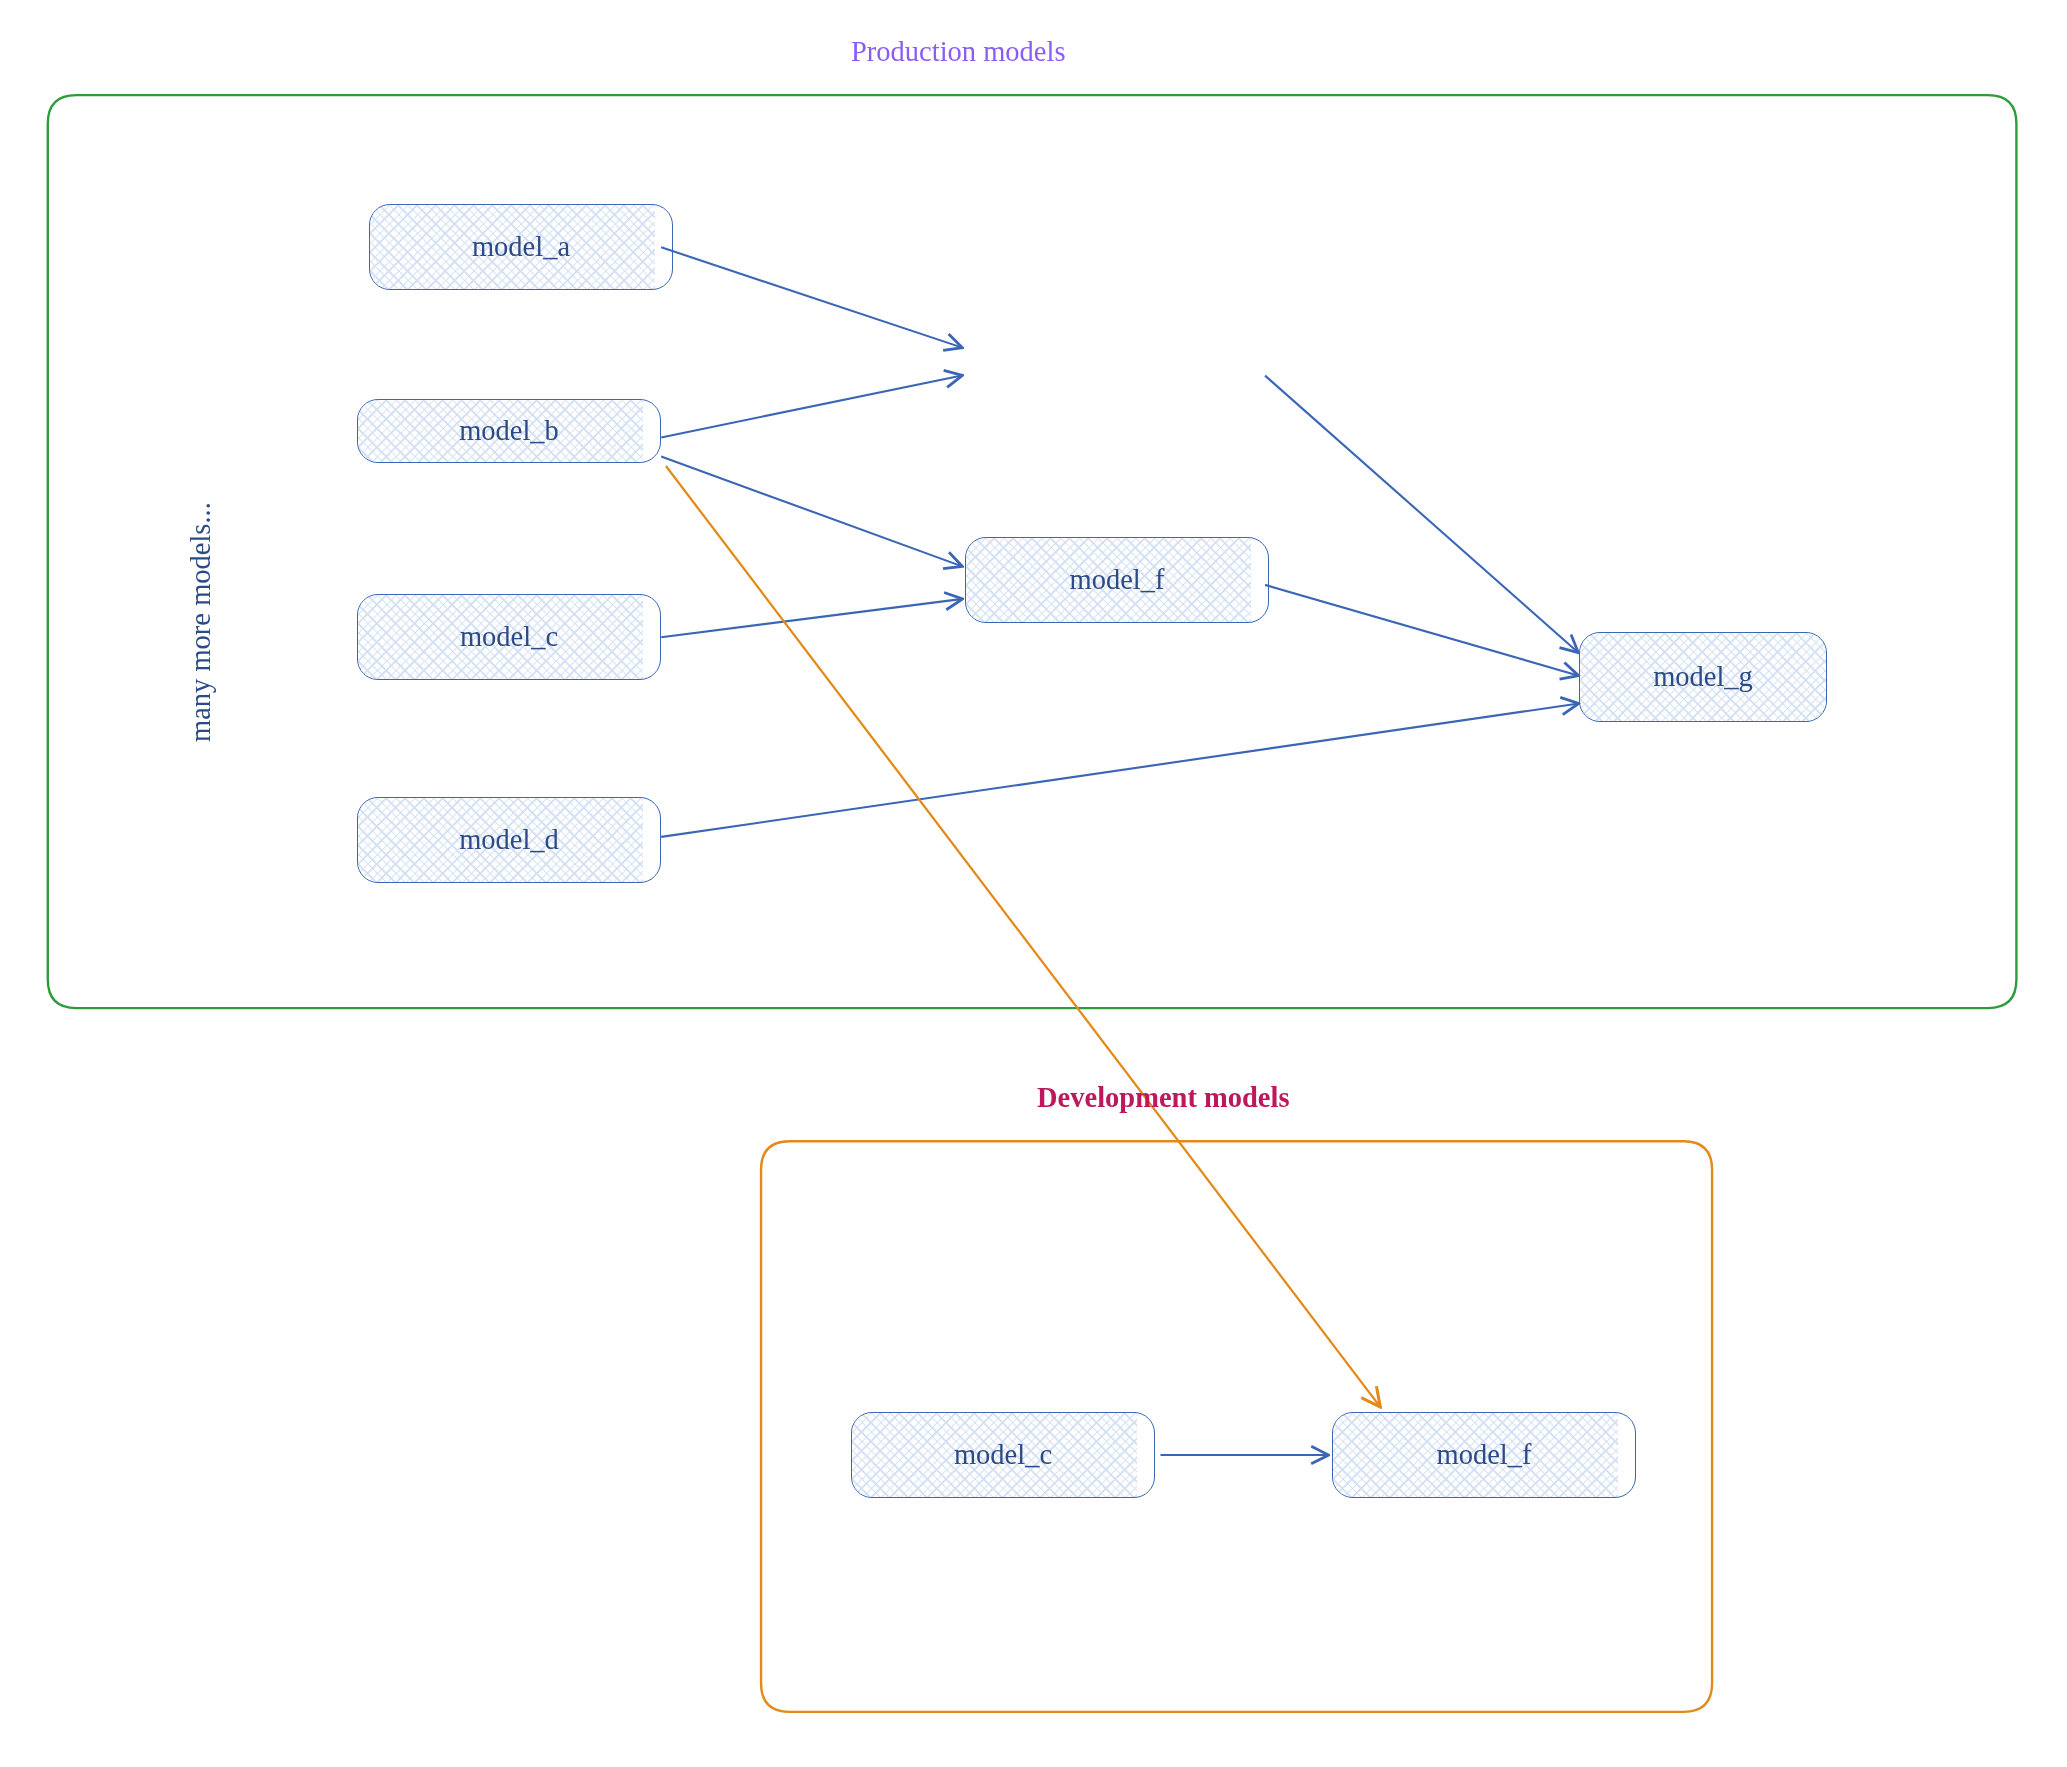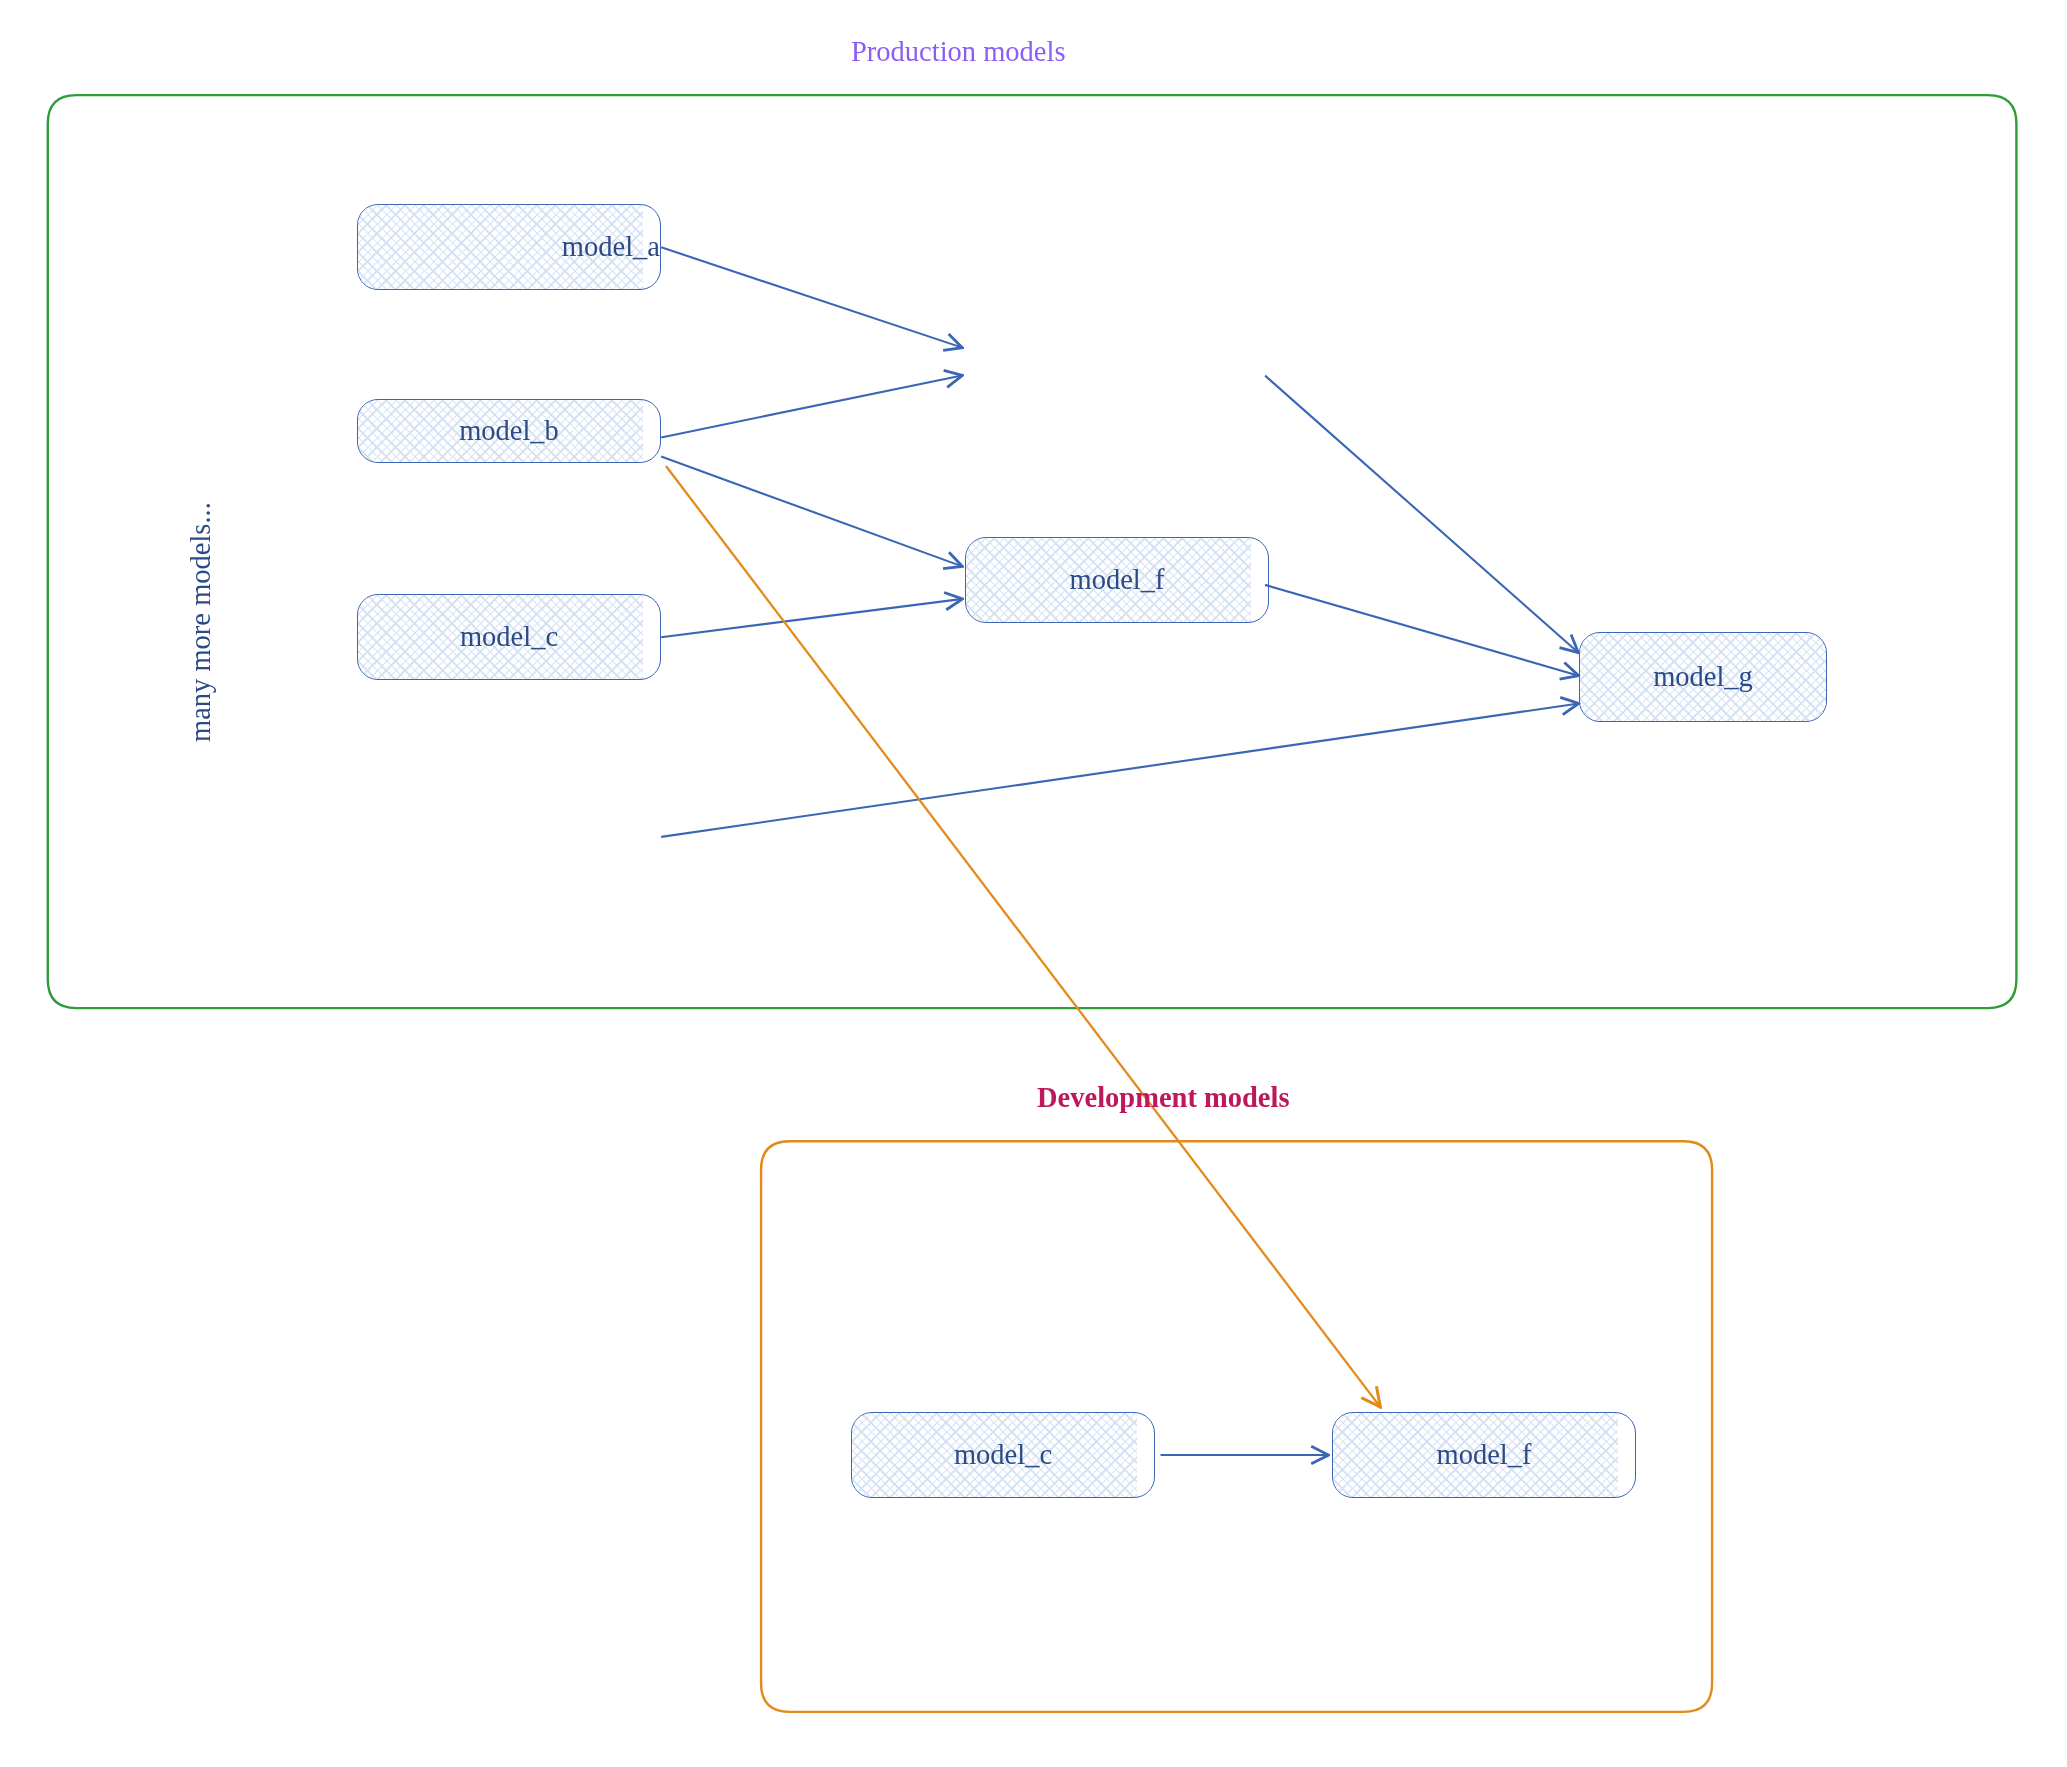--- a/index.html
+++ b/index.html
@@ -123,21 +123,21 @@
 
     <line x1="700" y1="490" x2="1450" y2="1478" stroke="#e38a1a" stroke-width="2.4" marker-end="url(#arrow-orange)"></line>
   </svg>
 
   <div class="group-title" style="left:851px; top:36px; color:#8b5cf6;">Production models</div>
 
   <div class="group-title" style="left:1037px; top:1082px; color:#be185d;font-weight:bold;">Development models</div>
 
   <div class="rotated-label" style="left:185px; top:742px;">many more models...</div>
 
-  <div class="node" style="left:357px; top:204px; width:304px; height:86px;justify-content:flex-end;">
+  <div class="node" style="left:369px; top:204px; width:304px; height:86px;">
     <svg class="hatch" viewBox="0 0 300 150" width="285" height="143">
         <rect width="100%" height="100%" fill="url(#hatch)"></rect>
         <rect width="100%" height="100%" fill="url(#hatch2)"></rect>
       </svg>
     <span class="lbl">model_a</span>
   </div>
 
   <div class="node" style="left:357px; top:399px; width:304px; height:64px;">
     <svg class="hatch" viewBox="0 0 300 150" width="285" height="143">
         <rect width="100%" height="100%" fill="url(#hatch)"></rect>
@@ -147,20 +147,27 @@
   </div>
 
   <div class="node" style="left:357px; top:594px; width:304px; height:86px;">
     <svg class="hatch" viewBox="0 0 300 150" width="285" height="143">
         <rect width="100%" height="100%" fill="url(#hatch)"></rect>
         <rect width="100%" height="100%" fill="url(#hatch2)"></rect>
       </svg>
     <span class="lbl">model_c</span>
   </div>
 
+  <div class="node" style="left:357px; top:797px; width:304px; height:86px;">
+    <svg class="hatch" viewBox="0 0 300 150" width="285" height="143">
+        <rect width="100%" height="100%" fill="url(#hatch)"></rect>
+        <rect width="100%" height="100%" fill="url(#hatch2)"></rect>
+      </svg>
+    <span class="lbl">model_d</span>
+  </div>
 
 
   <div class="node" style="left:965px; top:537px; width:304px; height:86px;">
     <svg class="hatch" viewBox="0 0 300 150" width="285" height="143">
         <rect width="100%" height="100%" fill="url(#hatch)"></rect>
         <rect width="100%" height="100%" fill="url(#hatch2)"></rect>
       </svg>
     <span class="lbl">model_f</span>
   </div>
 

